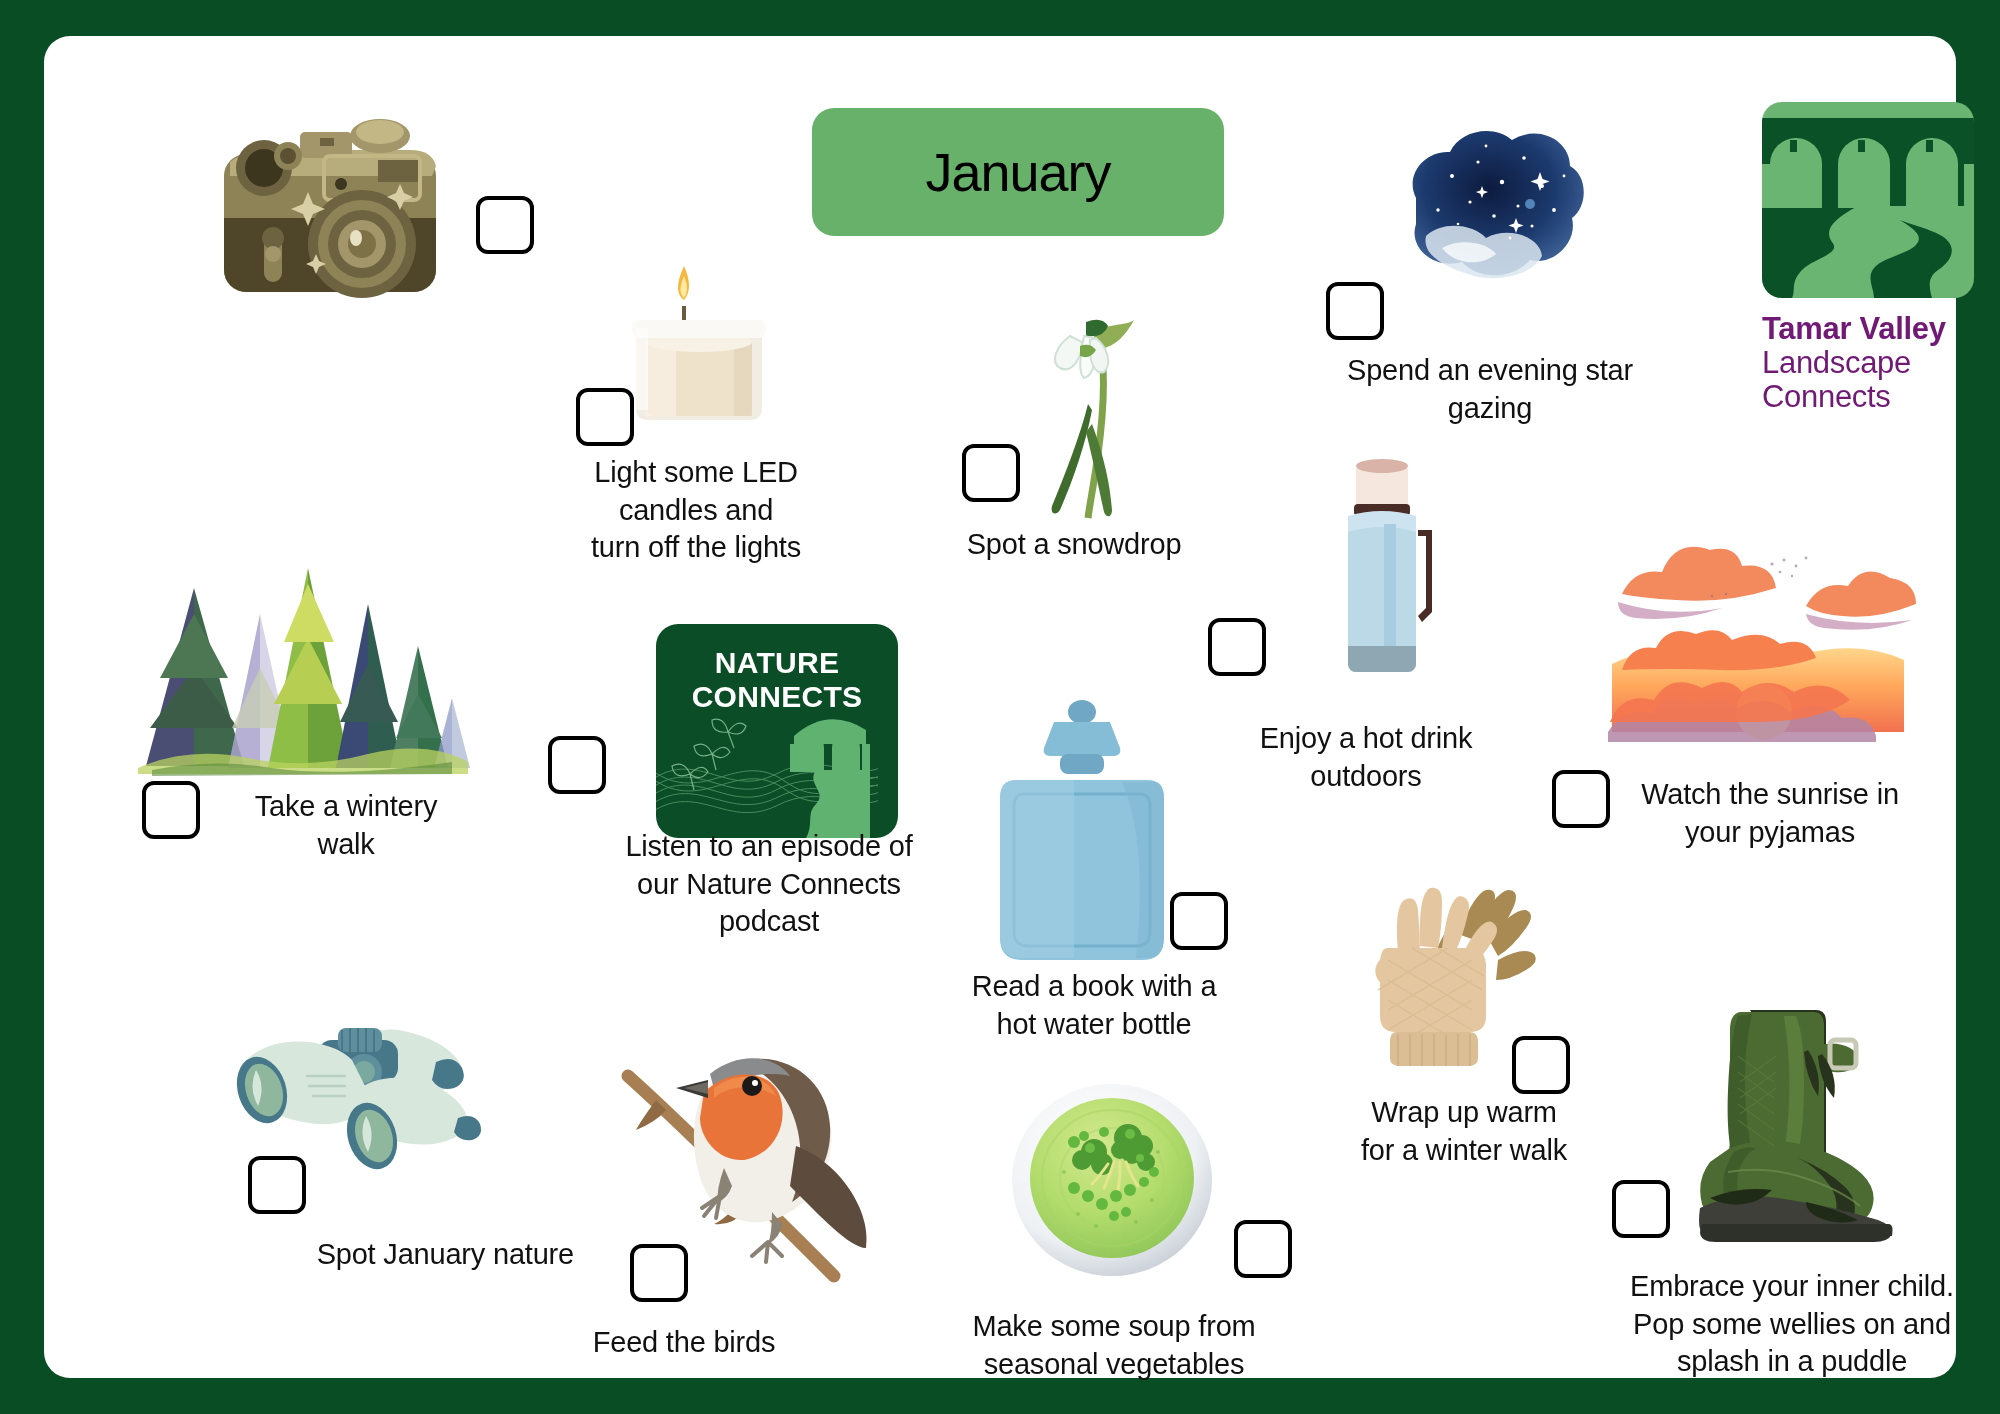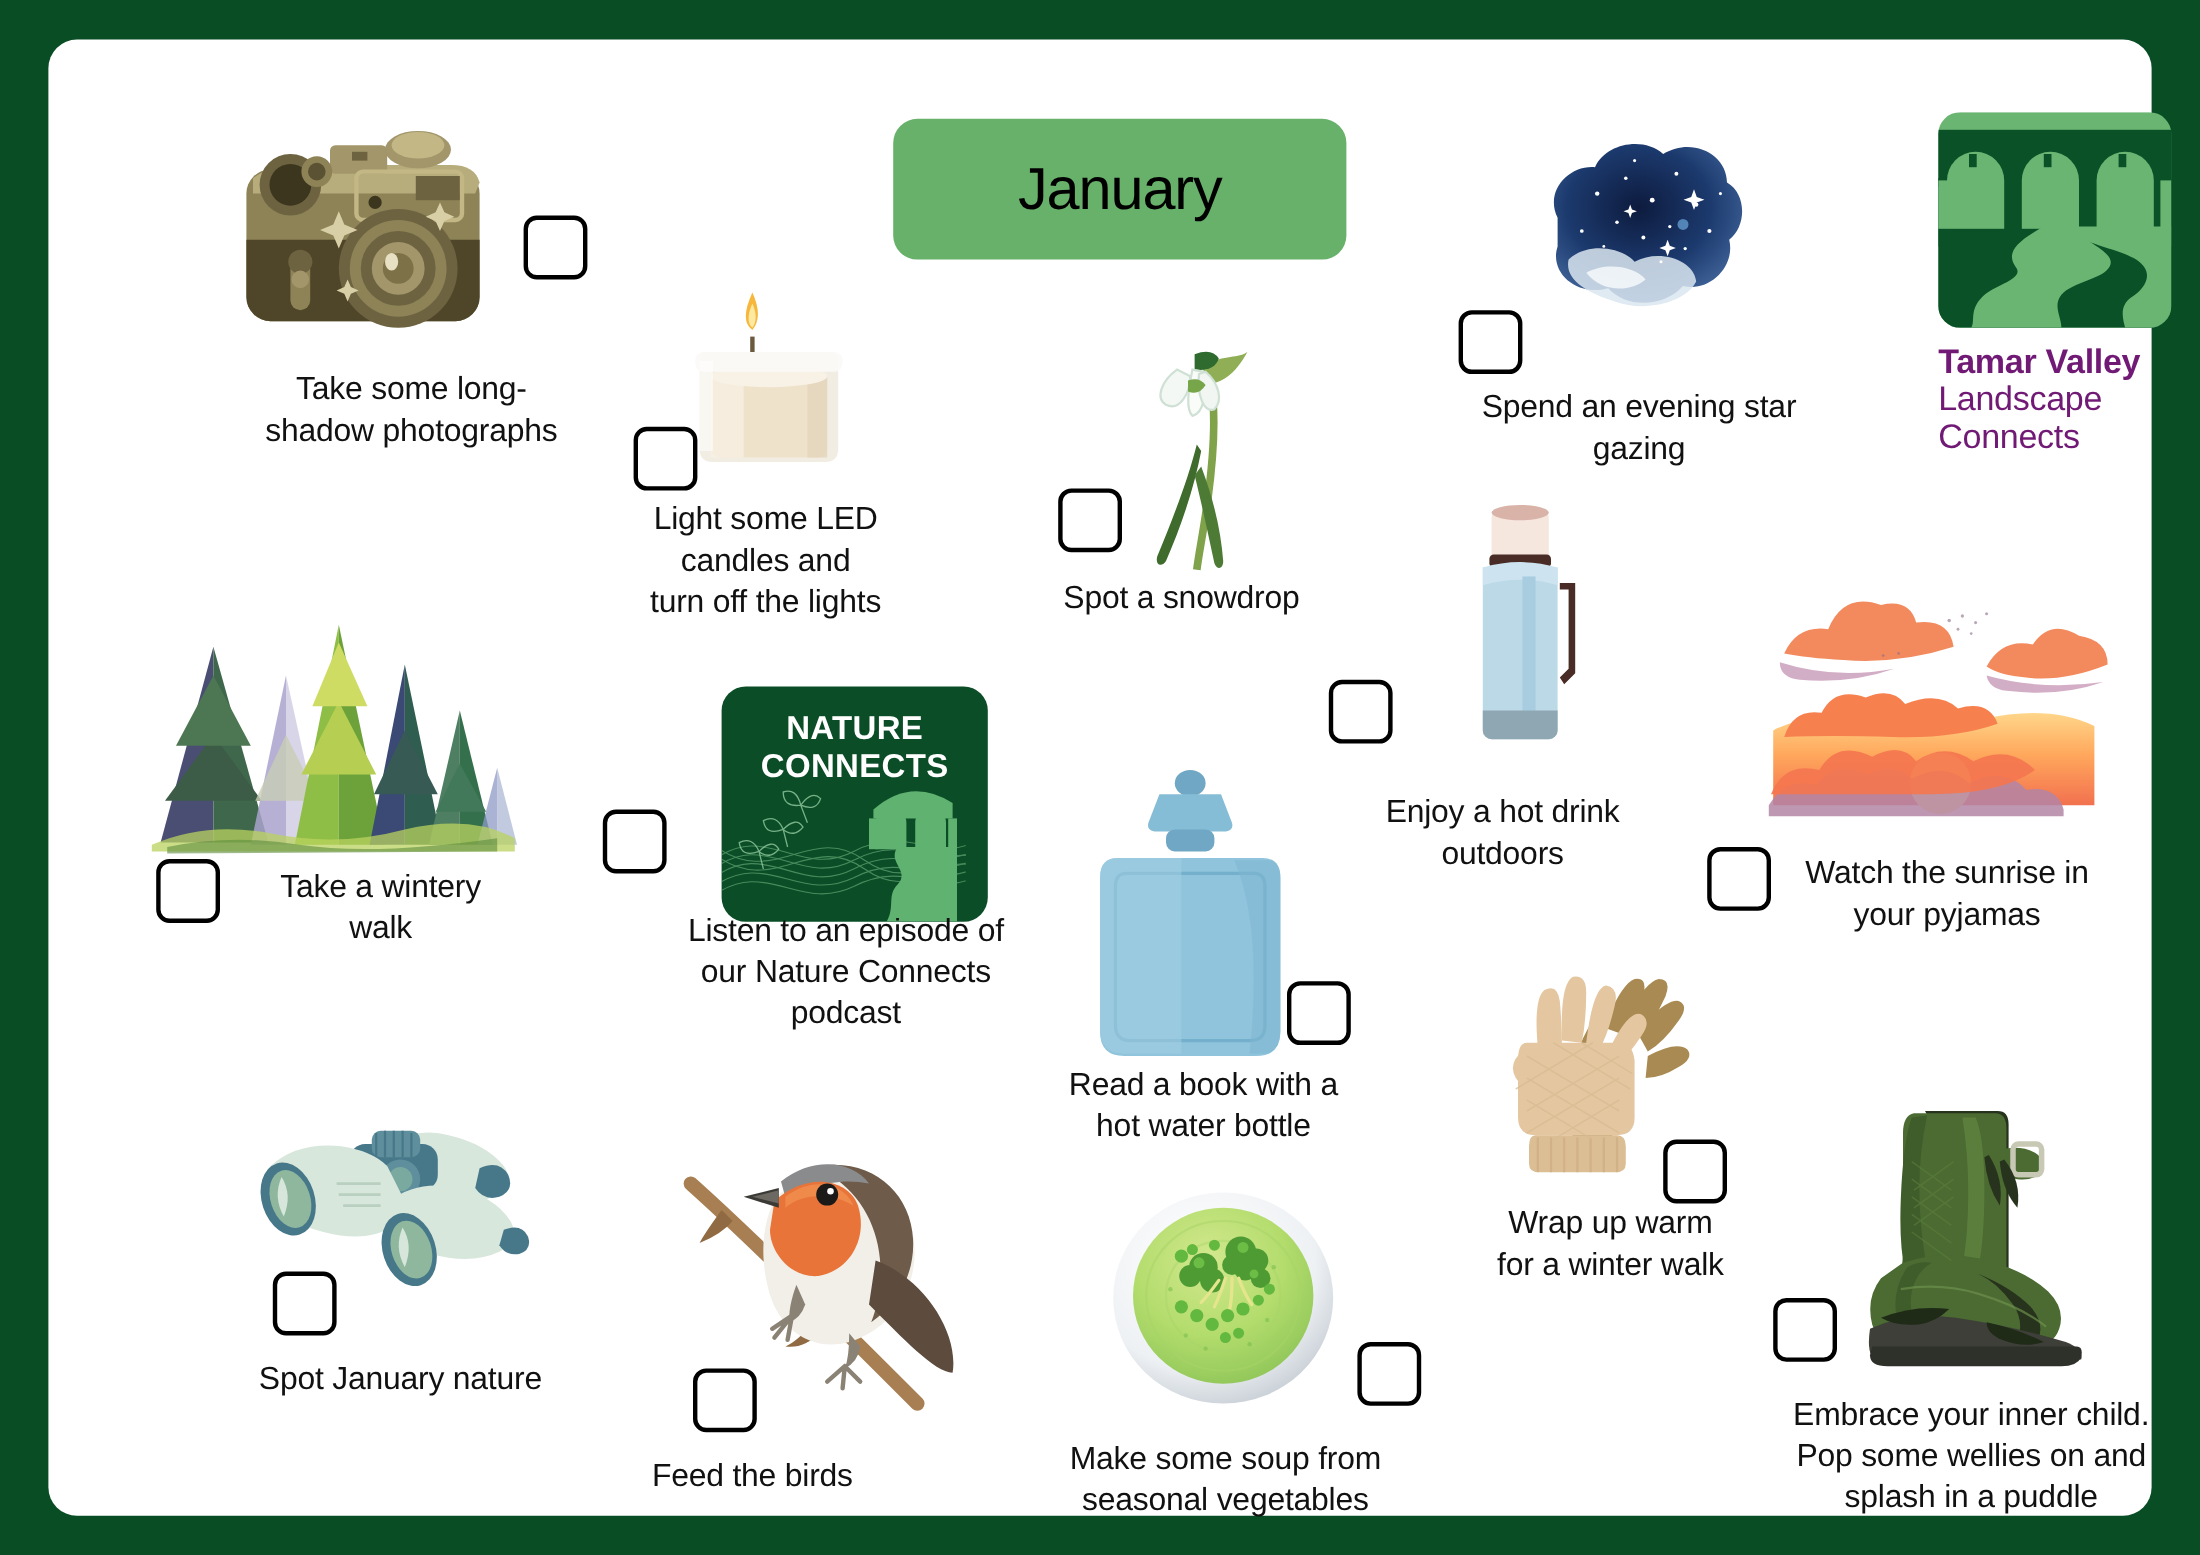--- a/index.html
+++ b/index.html
@@ -135,22 +135,20 @@
       <ellipse cx="152" cy="142" rx="6" ry="8" fill="#e7e0c2"></ellipse>
       <rect x="60" y="140" width="18" height="46" rx="9" fill="#8d8357"></rect>
       <circle cx="69" cy="142" r="11" fill="#6d6340"></circle>
       <circle cx="69" cy="158" r="8" fill="#a2966a"></circle>
       <path d="M104 96 l5 12 12 5 -12 5 -5 12 -5 -12 -12 -5 12 -5 Z" fill="#d8cfa6"></path>
       <path d="M196 88 l4 9 9 4 -9 4 -4 9 -4 -9 -9 -4 9 -4 Z" fill="#d8cfa6"></path>
       <path d="M112 158 l3 7 7 3 -7 3 -3 7 -3 -7 -7 -3 7 -3 Z" fill="#d8cfa6"></path>
     </svg>
   </div>
   <div class="cbx" style="left:432px;top:160px;width:58px;height:58px;"></div>
-  <div class="label" style="left:150px;top:300px;width:360px;">Take some long-
-shadow photographs</div>
 
   <div class="art" style="left:572px;top:222px;width:160px;height:170px;">
     <svg viewBox="0 0 160 170">
       <path d="M68 8 q10 22 0 34 q-12 -8 0 -34 Z" fill="#f6b73c"></path>
       <path d="M68 18 q6 14 0 22 q-7 -6 0 -22 Z" fill="#fde9a0"></path>
       <rect x="66" y="48" width="4" height="14" fill="#6b5a3e"></rect>
       <path d="M28 62 h110 q8 0 8 10 v78 q0 12 -12 12 H32 q-12 0 -12 -12 V72 q0 -10 8 -10 Z" fill="#f1ece2" opacity="0.95"></path>
       <path d="M30 84 h106 v64 q0 10 -10 10 H40 q-10 0 -10 -10 Z" fill="#efe2cb"></path>
       <rect x="30" y="84" width="30" height="74" fill="#f7f0e4" opacity="0.8"></rect>
       <rect x="118" y="84" width="18" height="74" fill="#e3d4bb" opacity="0.8"></rect>
@@ -410,21 +408,21 @@
       <ellipse cx="152" cy="122" rx="18" ry="27" transform="rotate(-18 152 122)" fill="#8fb79e"></ellipse>
       <path d="M144 102 q-8 18 2 36 q8 -20 -2 -36 Z" fill="#e7f1ea" opacity="0.8"></path>
       <path d="M214 48 q18 -8 26 6 q6 14 -8 20 q-14 4 -22 -8 Z" fill="#47788a"></path>
       <path d="M236 104 q16 -6 22 6 q4 12 -8 16 q-12 2 -18 -8 Z" fill="#47788a"></path>
       <g stroke="#b9cfc0" stroke-width="2.5" fill="none">
         <path d="M84 62 h40 M86 72 h38 M90 82 h34"></path>
       </g>
     </svg>
   </div>
   <div class="cbx" style="left:204px;top:1120px;width:58px;height:58px;"></div>
-  <div class="label" style="left:110px;top:1200px;width:420px;">Spot January nature</div>
+  <div class="label" style="left:110px;top:1200px;width:420px;text-align:right;">Spot January nature</div>
 
   <div class="art" style="left:560px;top:990px;width:280px;height:265px;">
     <svg viewBox="0 0 280 265">
       <path d="M24 50 C80 100 160 180 230 250" stroke="#a77f52" stroke-width="13" fill="none" stroke-linecap="round"></path>
       <path d="M52 74 q-16 22 -20 30 q20 -8 30 -20 Z" fill="#8f6a42"></path>
       <path d="M136 176 q-16 18 -26 22 q18 2 30 -12 Z" fill="#8f6a42"></path>
       <path d="M104 60 C150 26 218 44 226 96 C234 142 208 182 168 194 C132 204 102 180 94 144 C86 112 90 78 104 60 Z" fill="#f2efe9"></path>
       <path d="M140 34 C188 26 224 58 226 100 C228 132 212 160 188 176 C206 130 196 74 156 46 Z" fill="#6e5b4a"></path>
       <path d="M192 120 C236 136 268 186 262 222 C246 222 216 190 186 160 Z" fill="#5d4c3d"></path>
       <path d="M106 48 C136 24 172 30 186 50 C158 44 128 52 112 70 Z" fill="#8a8b8d"></path>

